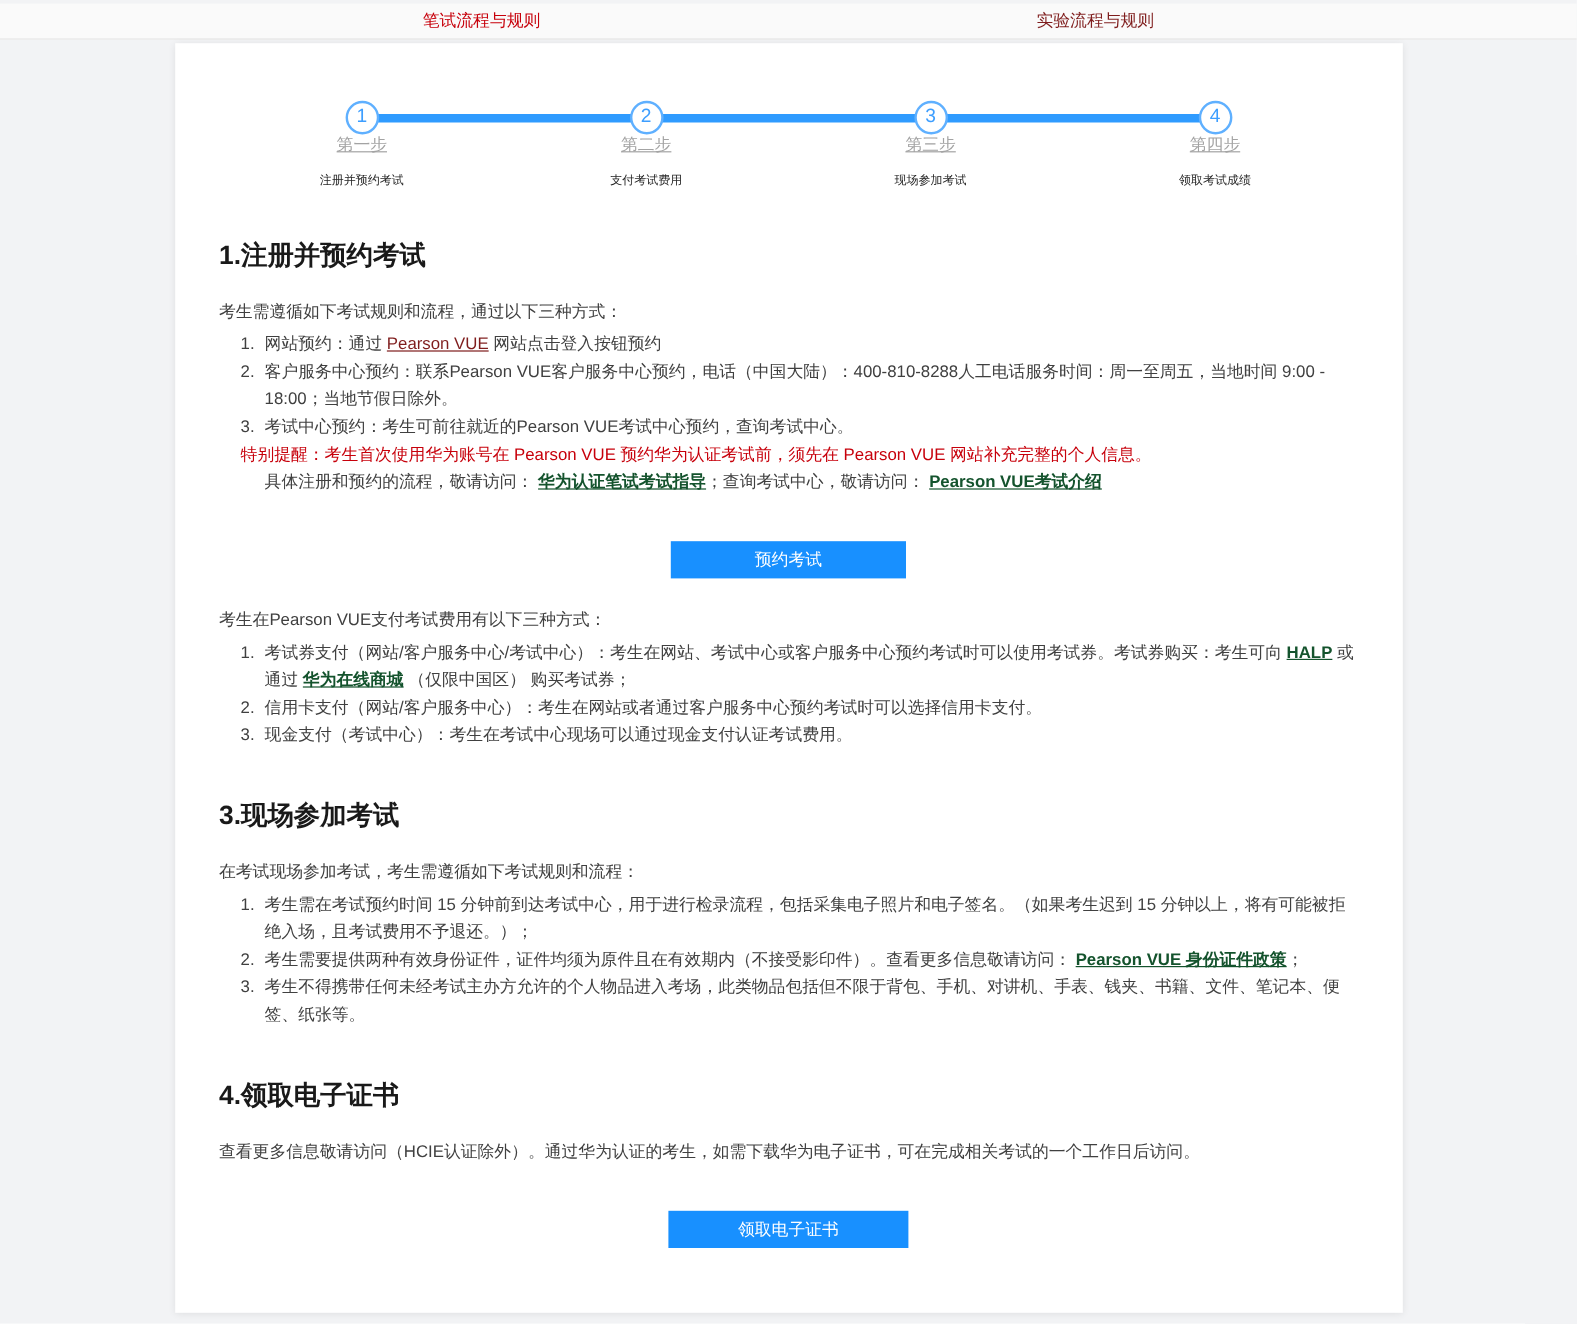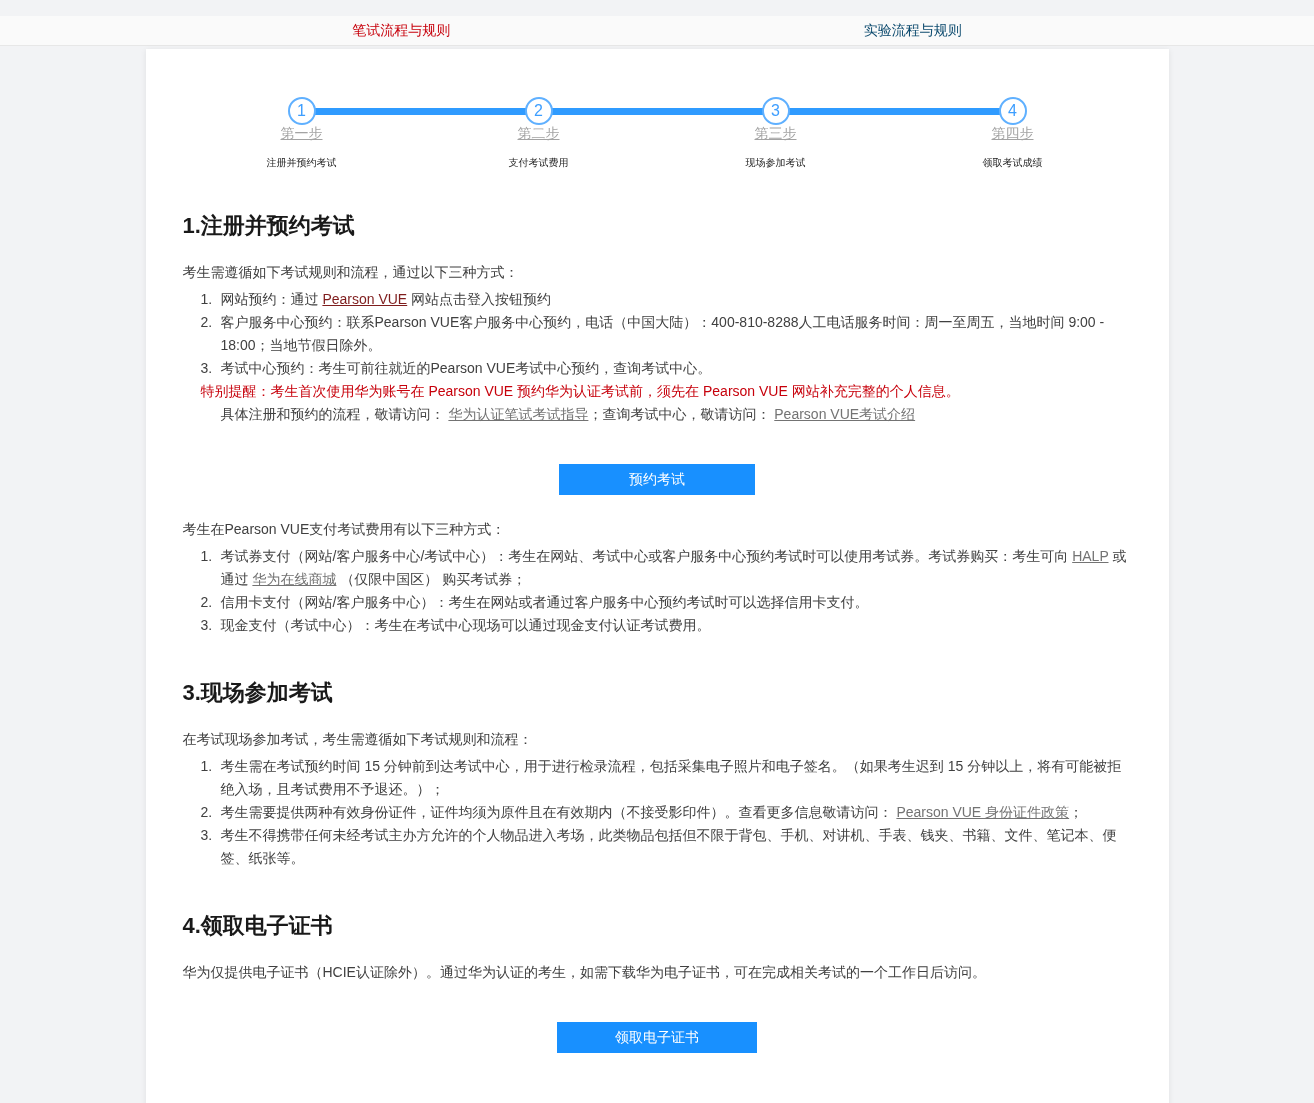--- a/index.html
+++ b/index.html
@@ -6,22 +6,22 @@
   body {
     background:#f2f3f5;
     font-family:"Liberation Sans","DejaVu Sans",sans-serif;
     color:#404040;
     min-width:1314px;
   }
   .page { width:1314px; margin:0 auto; }
 
   
   .tabbar { background:#fafafa; border-bottom:1px solid #e7e7e7; height:29px; }
-  .tabbar-inner { width:1023px; margin:16px auto; display:flex; height:100%; }
-  .tab { flex:1; text-align:center; font-size:14px; line-height:29px; color:#0c4a6e; cursor:pointer; }
+  .tabbar-inner { width:1023px; margin:3px auto; display:flex; height:100%; }
+  .tab { flex:1; text-align:center; font-size:14px; line-height:29px; color:#7f1d1d; cursor:pointer; }
   .tab.active { color:#c7000b; }
 
   
   .card {
     width:1023px; margin:3px auto 6px; background:#fff;
     box-shadow:0 1px 6px rgba(0,0,0,0.08);
     padding-bottom:54px;
   }
 
   
@@ -40,21 +40,21 @@
   .content { padding:0 37px; font-size:14px; line-height:23px; }
   .content h2 { font-size:22px; color:#191919; margin:44px 0 0; font-weight:bold; line-height:24px; }
   .intro { margin-top:23px; }
   .olist { margin-top:4px; margin-left:18px; }
   .li { display:flex; }
   .li .num { flex:0 0 20px; }
   .li .li-text { flex:1; }
   .reminder { margin-left:18px; color:#c7000b; }
   .detail { margin-left:38px; }
   .blue-link { color:#7f1d1d; text-decoration:underline; cursor:pointer; }
-  .red-link { color:#737373; text-decoration:underline; cursor:pointer; }
+  .red-link { color:#14532d; text-decoration:underline; cursor:pointer;font-weight:bold; }
   .btn-row { text-align:center; margin-top:38px; }
   .btn {
     display:inline-block; background:#1890ff; color:#fff; font-size:14px;
     height:31px; line-height:31px; border:none; cursor:pointer; padding:0;
     font-family:inherit;
   }
   .btn-book { width:196px; }
   .btn-cert { width:200px; }
 </style>
 </head>
@@ -148,20 +148,20 @@
           <span class="num">2.</span>
           <span class="li-text"><span>考生需要提供两种有效身份证件，证件均须为原件且在有效期内（不接受影印件）。查看更多信息敬请访问： </span><a class="red-link">Pearson VUE 身份证件政策</a><span>；</span></span>
         </div>
         <div class="li">
           <span class="num">3.</span>
           <span class="li-text">考生不得携带任何未经考试主办方允许的个人物品进入考场，此类物品包括但不限于背包、手机、对讲机、手表、钱夹、书籍、文件、笔记本、便签、纸张等。</span>
         </div>
       </div>
 
       <h2>4.领取电子证书</h2>
-      <div class="intro">华为仅提供电子证书（HCIE认证除外）。通过华为认证的考生，如需下载华为电子证书，可在完成相关考试的一个工作日后访问。</div>
+      <div class="intro">查看更多信息敬请访问（HCIE认证除外）。通过华为认证的考生，如需下载华为电子证书，可在完成相关考试的一个工作日后访问。</div>
       <div class="btn-row">
         <button class="btn btn-cert">领取电子证书</button>
       </div>
 
     </div>
   </div>
 </div>
 
 </body></html>

